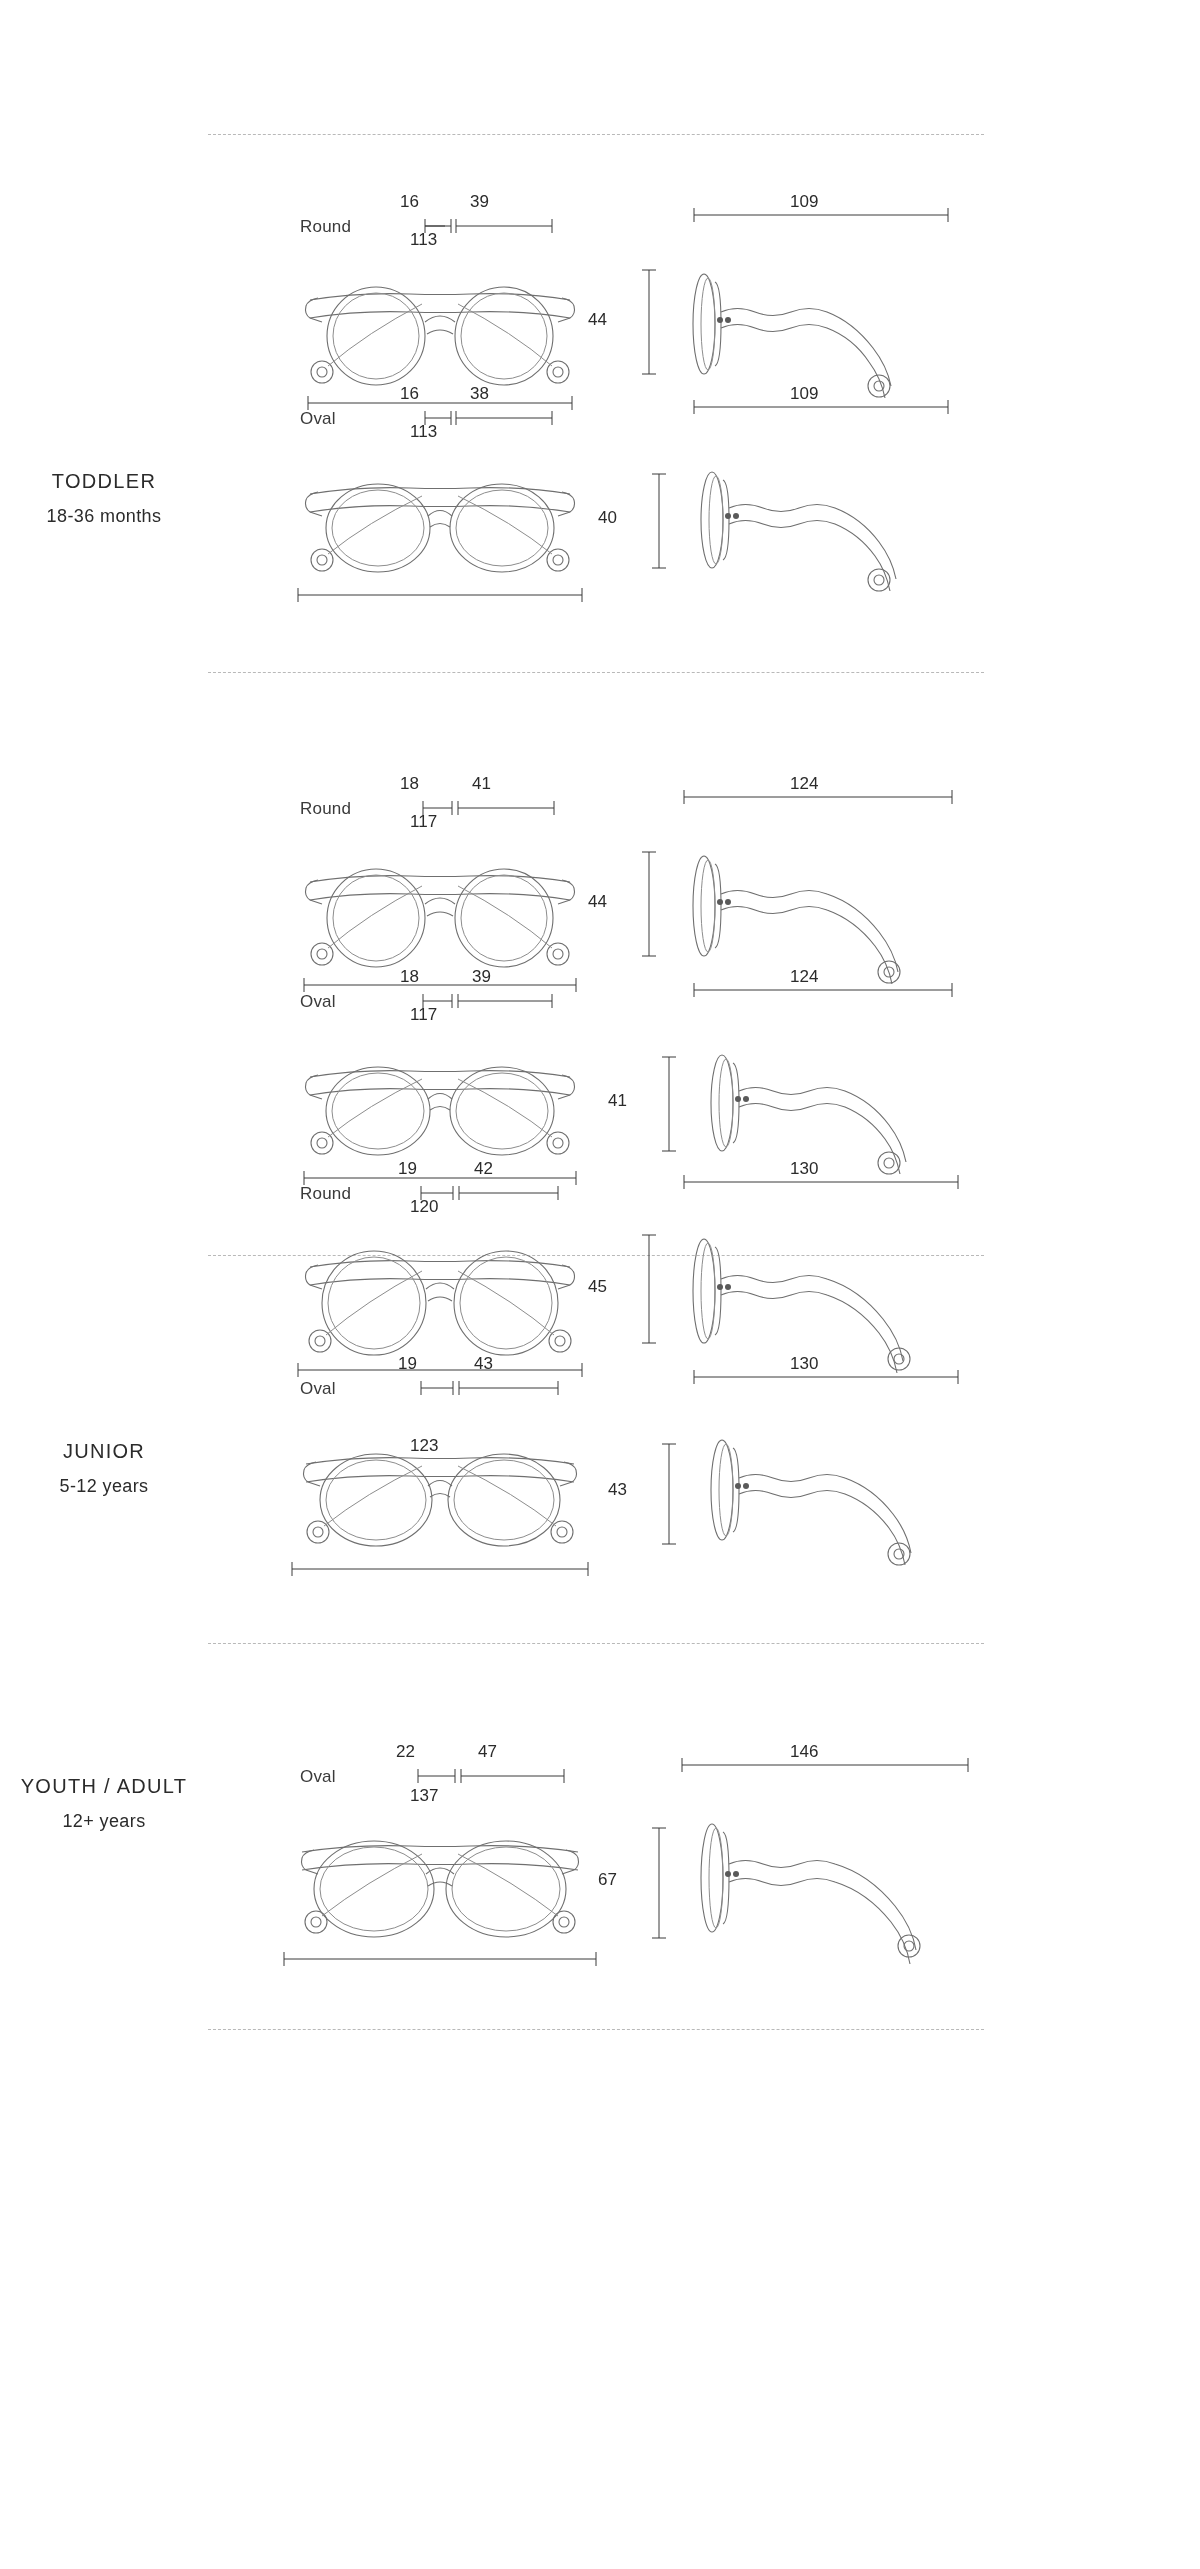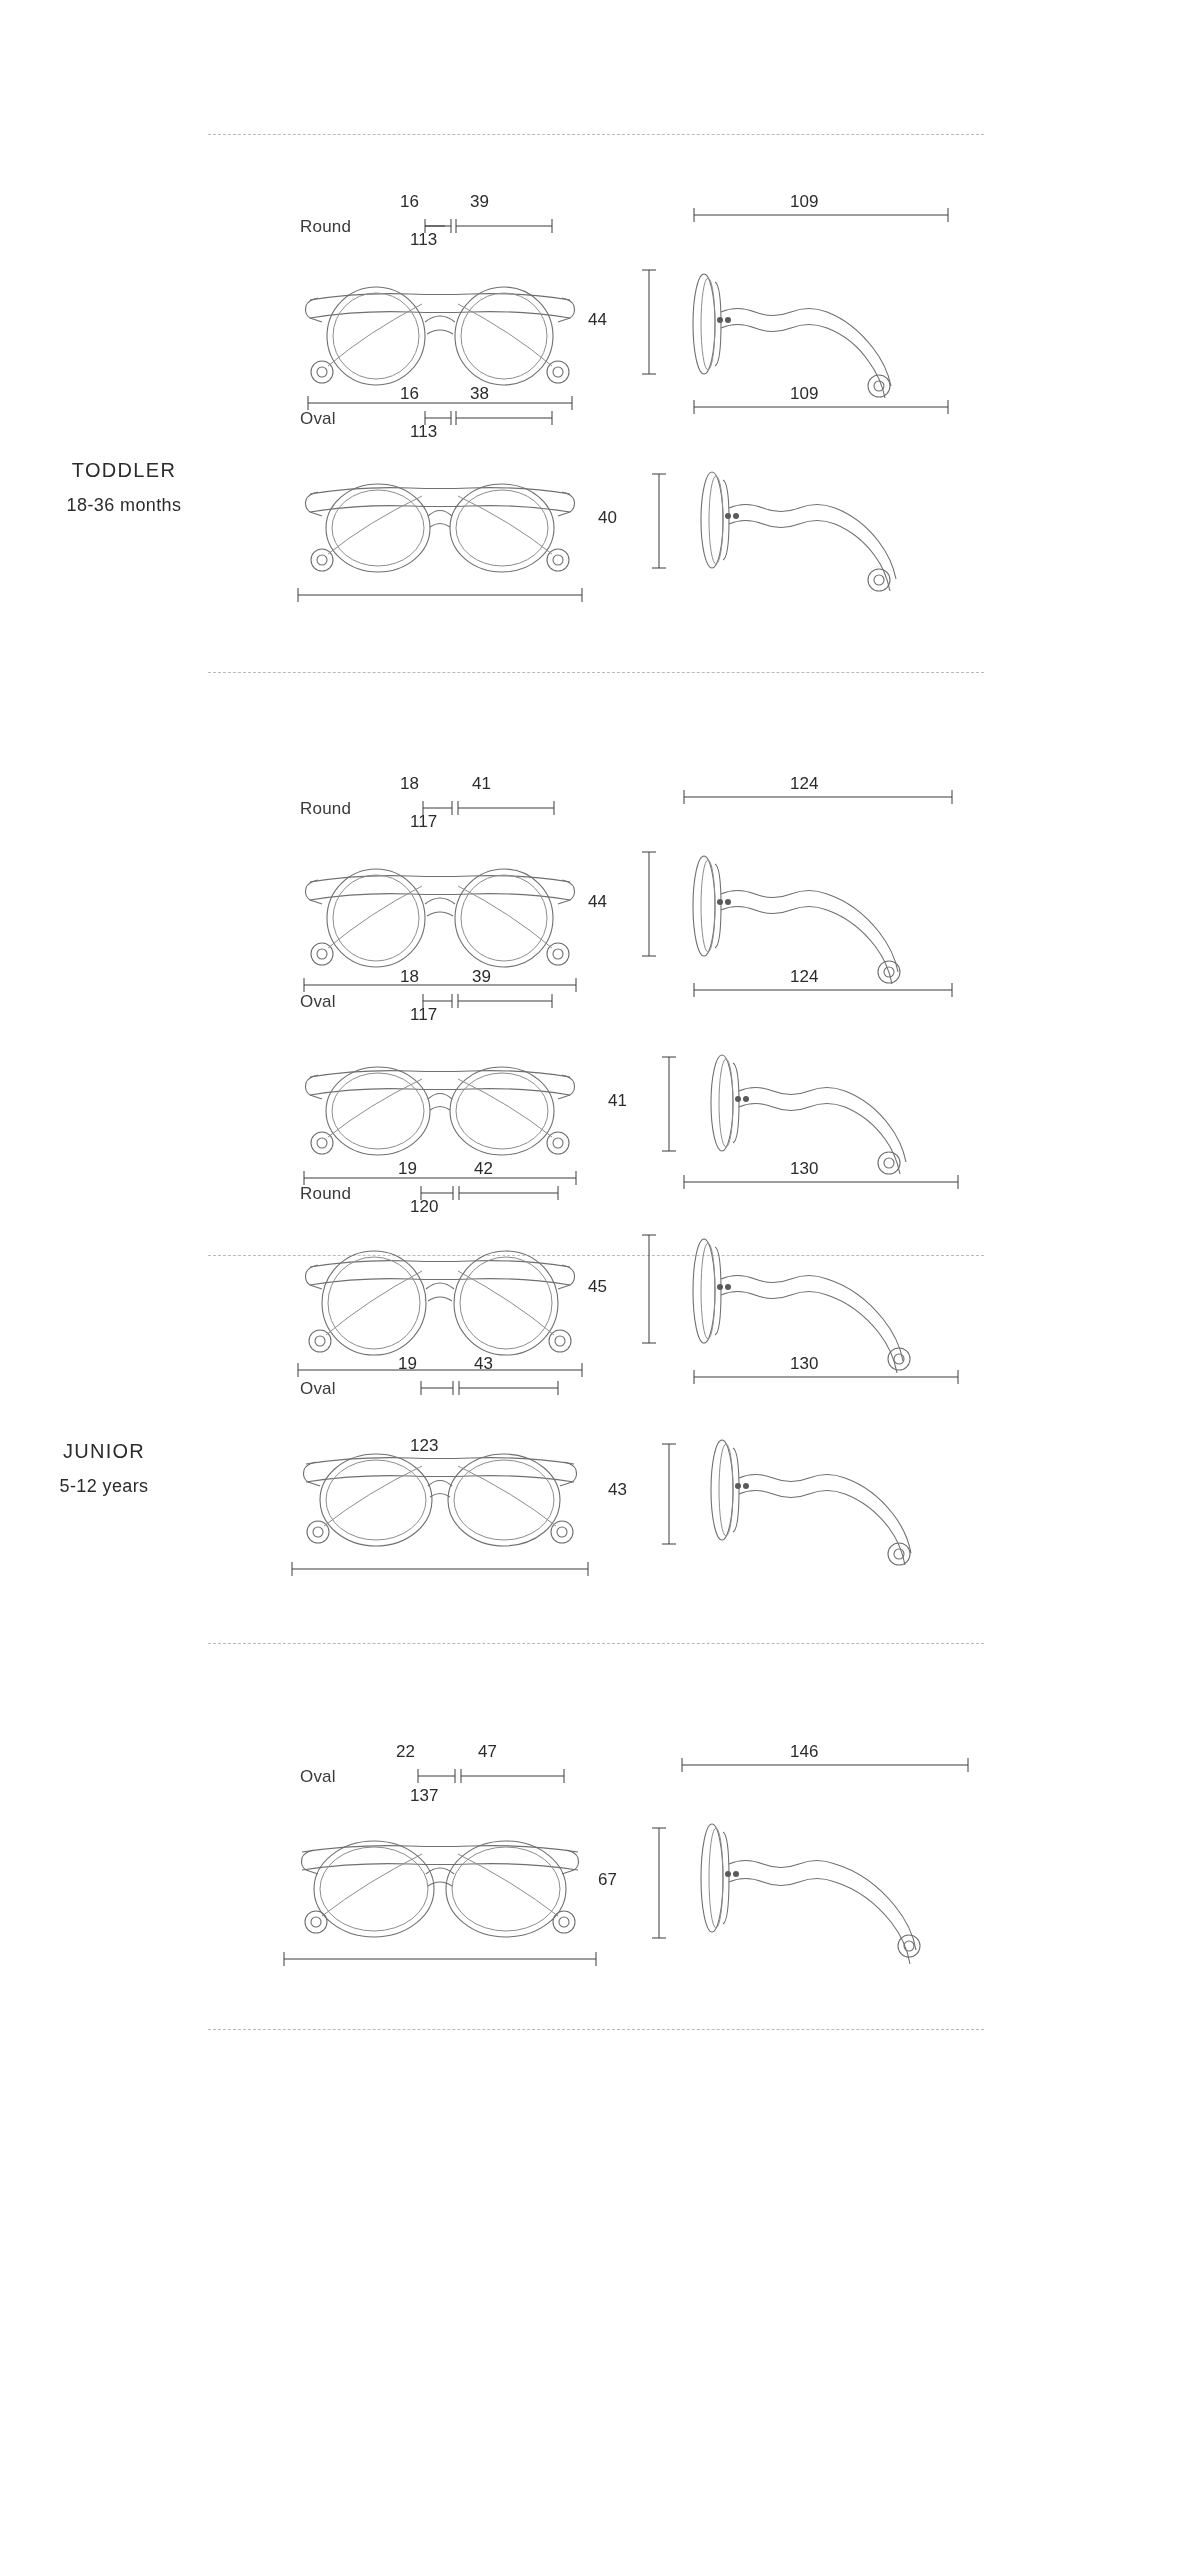--- a/index.html
+++ b/index.html
@@ -74,21 +74,21 @@
   .dimline{stroke:#3a3a3a;stroke-width:1;}
   .dimtick{stroke:#3a3a3a;stroke-width:1;}
 </style>
 </head>
 <body>
 
 <div class="sheet">
 
   <div class="rule" style="top:134px;"></div>
 
-  <div class="group-label" style="top:459px;padding-left:20px;">
+  <div class="group-label" style="top:470px;">
     <div class="gname">TODDLER</div>
     <div class="gage">18-36 months</div>
   </div>
 
   <div class="row" style="top:200px;">
     <div class="shape-label" style="left:300px; top:17px;">Round</div>
 
     <svg style="position:absolute;left:280px;top:40px;" width="320" height="180" viewBox="0 0 320 180">
 
       <path class="stroke" d="M38 58 q-10 2 -12 8 q-2 8 4 12 l12 4"></path>
@@ -505,20 +505,24 @@
     <svg style="position:absolute;left:660px;top:80px;" width="18" height="106">
       <line class="dimtick" x1="2" y1="2" x2="16" y2="2"></line>
       <line class="dimline" x1="9" y1="2" x2="9" y2="102"></line>
       <line class="dimtick" x1="2" y1="102" x2="16" y2="102"></line>
     </svg>
     <div class="dim" style="left:608px; top:118px; width:44px;">43</div>
   </div>
 
   <div class="rule" style="top:1643px;"></div>
 
+  <div class="group-label" style="top:1775px;">
+    <div class="gname">YOUTH / ADULT</div>
+    <div class="gage">12+ years</div>
+  </div>
 
   <div class="row" style="top:1750px;">
     <div class="shape-label" style="left:300px; top:17px;">Oval</div>
 
     <svg style="position:absolute;left:280px;top:40px;" width="320" height="180" viewBox="0 0 320 180">
       <path class="stroke" d="M34 60 q-10 2 -12 8 q-2 8 4 12 l12 4"></path>
       <path class="stroke" d="M286 60 q10 2 12 8 q2 8 -4 12 l-12 4"></path>
       <path class="stroke" d="M22 62 q54 -8 108 -6 q30 1 60 0 q54 -2 108 6"></path>
       <path class="stroke" d="M22 80 q54 -8 108 -6 q30 1 60 0 q54 -2 108 6"></path>
       <ellipse class="stroke" cx="94" cy="99" rx="60" ry="48"></ellipse>

